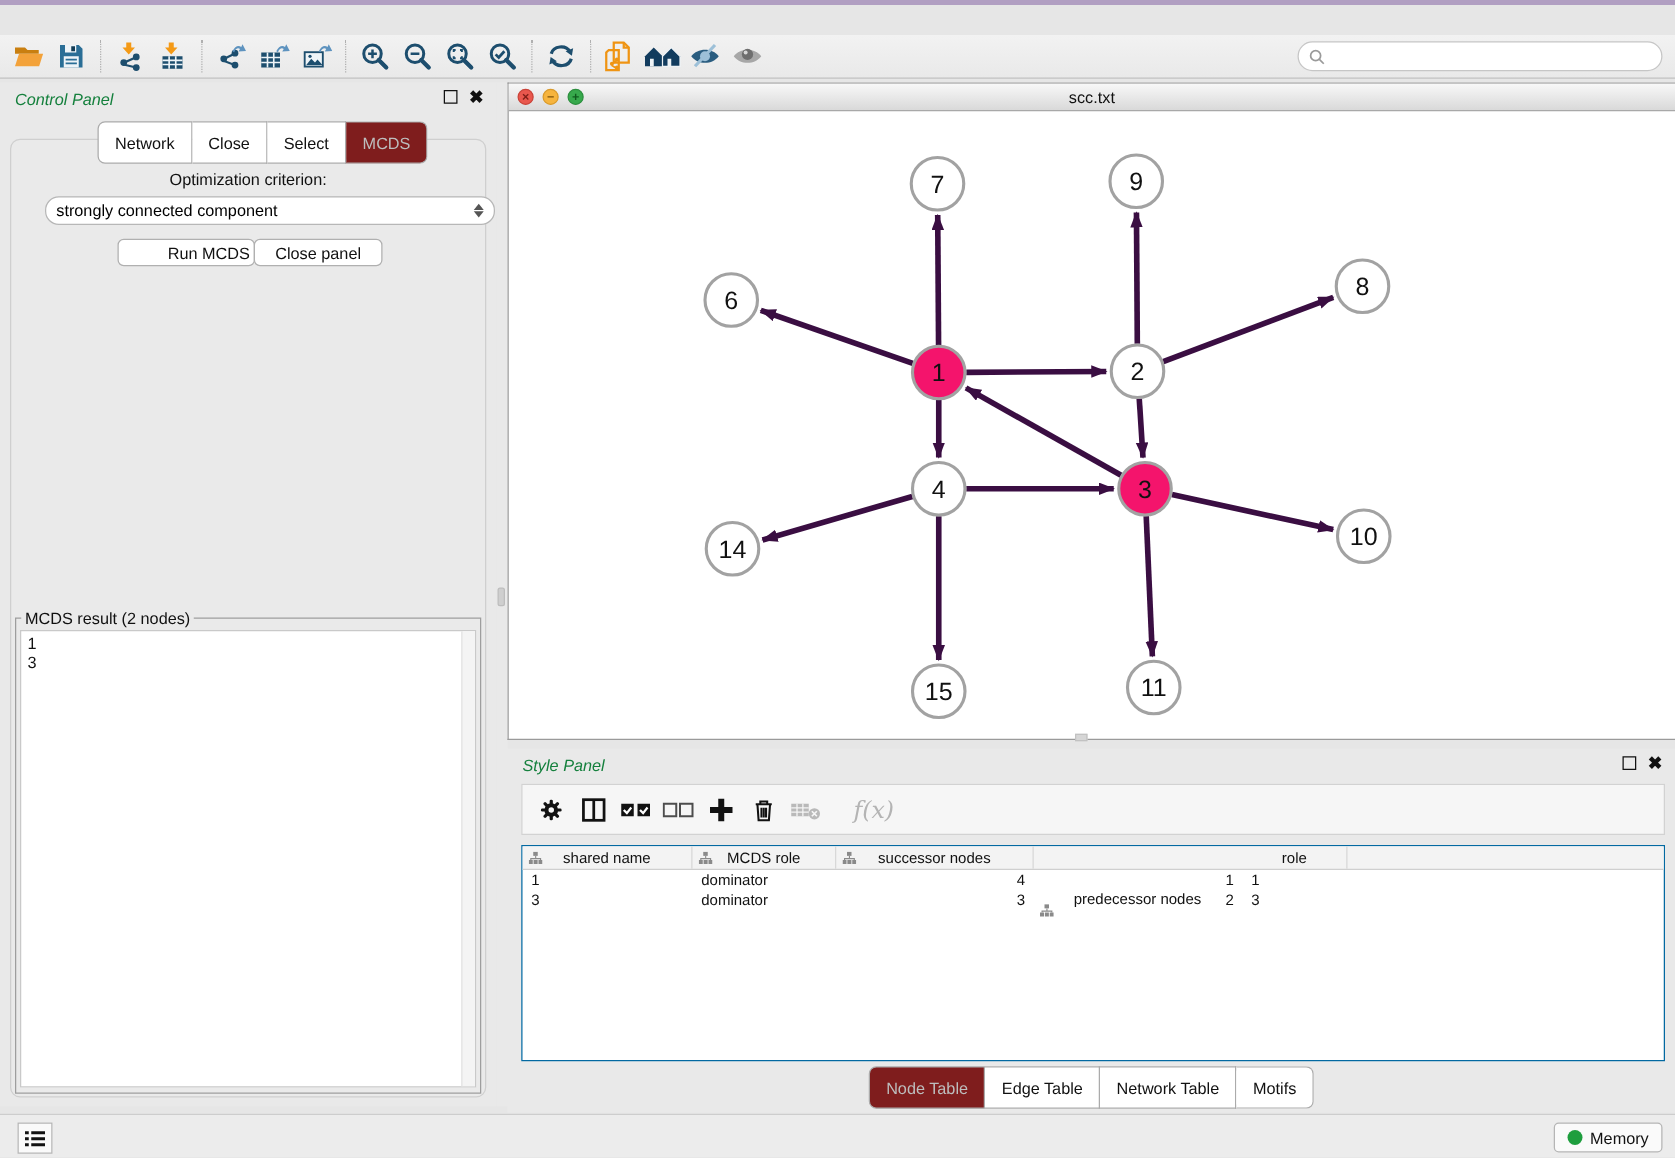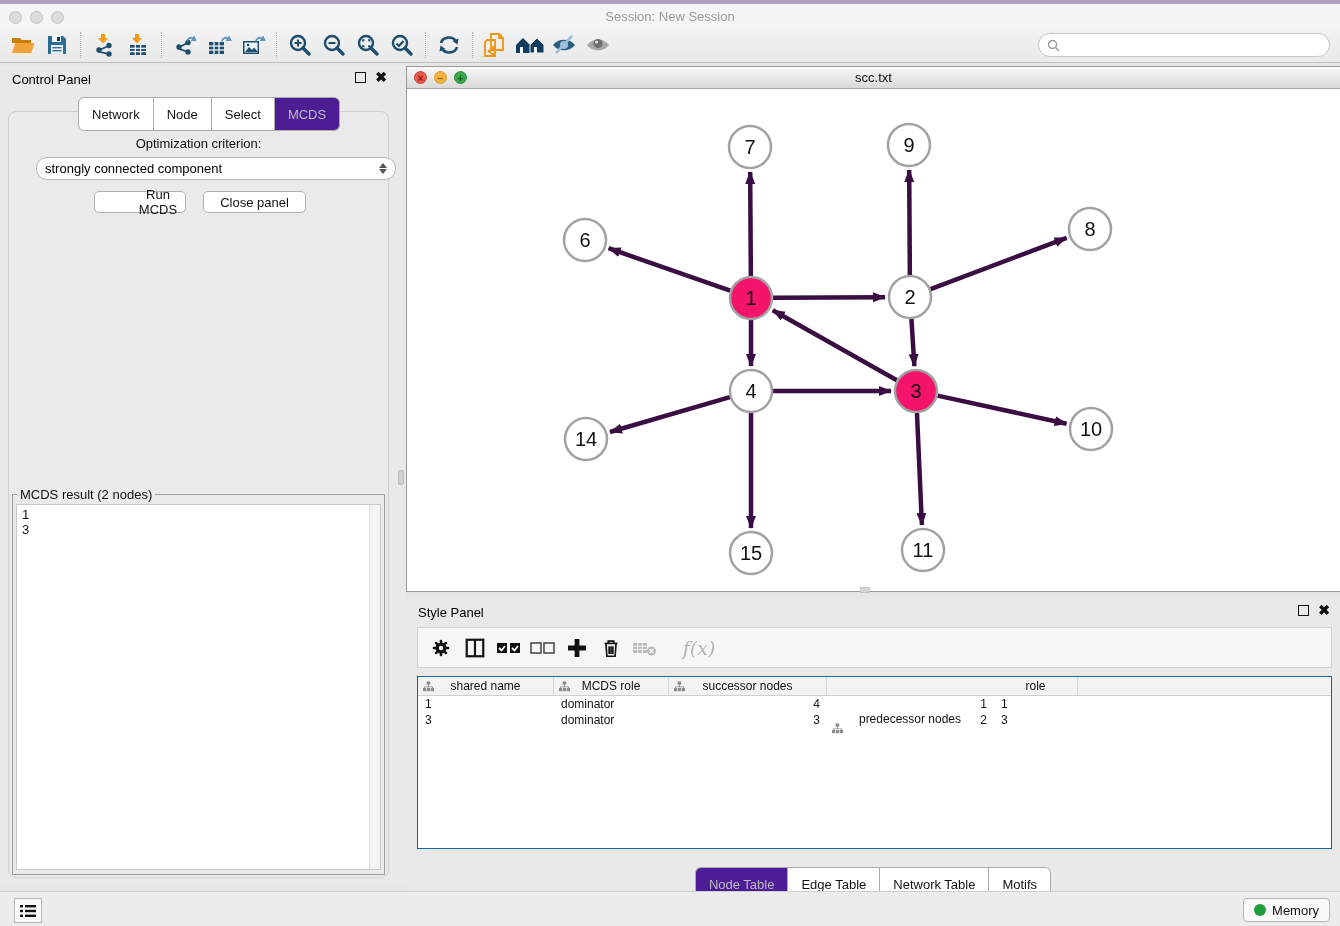--- a/index.html
+++ b/index.html
@@ -15,29 +15,29 @@
   .light { width:13px; height:13px; border-radius:50%; background:#dcdcdc; border:1px solid #c3c3c3; font-size:9px; line-height:11px; text-align:center; color:rgba(0,0,0,.55); font-weight:bold; }
   #toolbar { left:0; top:28px; width:1340px; height:35px; background:linear-gradient(#f2f2f2,#e9e9e9); border-bottom:1px solid #c2c2c2; display:flex; align-items:center; }
   .tb-icon { width:34px; height:30px; display:flex; align-items:center; justify-content:center; cursor:default; }
   .tb-sep { width:1px; height:26px; border-left:1px dotted #b0b0b0; margin:0 6px; }
   #search-wrap { position:absolute; right:10px; top:5px; width:292px; height:24px; background:#fff; border:1px solid #c6c6c6; border-radius:12px; display:flex; align-items:center; padding-left:8px; }
   #search-wrap input { border:none; outline:none; flex:1; font-size:12px; background:transparent; margin-left:5px; }
 
   
   #control-panel { left:0; top:66px; width:397px; height:819px; background:#e9e9e9; }
   .panel-head { position:absolute; left:0; top:0; width:100%; height:26px; display:flex; align-items:center; padding:0 12px; }
-  .panel-head .ph-title { font-size:13px; color:#000000; }
+  .panel-head .ph-title { font-size:13px; color:#15803d;font-style:italic; }
   .panel-controls { position:absolute; right:10px; top:6px; display:flex; gap:9px; align-items:center; }
   .float-box { width:11px; height:11px; border:1.5px solid #111; background:transparent; }
   .close-x { font-size:14px; font-weight:bold; color:#111; line-height:11px; }
   .seg-tabs { position:absolute; display:flex; }
   .seg-tab { height:21px; padding:16px 13px; font-size:13px; background:#fff; border:1px solid #ababab; border-left:none; display:flex; align-items:center; color:#111; }
   .seg-tab:first-child { border-left:1px solid #ababab; border-radius:6px 0 0 6px; }
   .seg-tab:last-child { border-radius:0 6px 6px 0; }
-  .seg-tab.sel { background:#4c1d95; color:#bdbdbd;text-align:center; }
+  .seg-tab.sel { background:#7f1d1d; color:#bdbdbd;text-align:center; }
   #cp-content { position:absolute; left:8px; top:45px; width:381px; height:767px; background:#eaeaea; border:1px solid #cfcfcf; border-radius:8px; }
   #opt-label { position:absolute; left:0; top:70px; width:100%; text-align:center; font-size:13px; color:#111; }
   #opt-select { position:absolute; left:36px; top:91px; width:360px; height:23px; background:#fff; border:1px solid #b7b7b7; border-radius:11px; display:flex; align-items:center; padding:0 8px; font-size:13px; }
   #opt-select .stepper { margin-left:auto; display:flex; flex-direction:column; gap:1px; align-items:center; }
   .tri-up { width:0;height:0;border-left:4px solid transparent;border-right:4px solid transparent;border-bottom:5px solid #555; }
   .tri-dn { width:0;height:0;border-left:4px solid transparent;border-right:4px solid transparent;border-top:5px solid #555; }
   .mac-btn { position:absolute; height:22px; background:#fff; border:1px solid #b0b0b0; border-radius:5px; font-size:13px; color:#111; display:flex; align-items:center; justify-content:center; }
   #mcds-fieldset { position:absolute; left:4px; top:428px; width:373px; height:381px; border:1px solid #9e9e9e; }
   #mcds-legend { position:absolute; left:4px; top:-8px; background:#eaeaea; padding:0 3px; font-size:13px; color:#111; }
   #mcds-textarea { position:absolute; left:3px; top:9px; width:365px; height:366px; background:#fff; border:1px solid #c9c9c9; font-size:13px; padding:2px 5px; white-space:pre; color:#111; }
@@ -62,40 +62,32 @@
   #table-panel { left:406px; top:599px; width:934px; height:291px; background:#e9e9e9; }
   #tp-toolbar { position:absolute; left:11px; top:28px; width:915px; height:41px; background:#f6f6f6; border:1px solid #d2d2d2; display:flex; align-items:center; padding-left:8px; gap:4px; }
   .tp-icon { width:30px; height:30px; display:flex; align-items:center; justify-content:center; }
   #fx-icon { font-family:"DejaVu Serif",serif; font-style:italic; font-size:19px; color:#b4b4b4;margin-left:40px; }
   #node-table { position:absolute; left:11px; top:77px; width:915px; height:173px; background:#fff; border:1px solid #0369a1; overflow:hidden; }
   #nt-header { display:flex; height:19px; background:#f3f3f3; border-bottom:1px solid #cfcfcf; }
   .nt-hcell { position:relative; display:flex; align-items:center; justify-content:center; font-size:12px; color:#111; border-right:1px solid #d8d8d8; }
   .nt-hcell .tree-ic { position:absolute; left:5px; top:4px; }
   .nt-row { display:flex; height:16px; font-size:12px; color:#111; }
   .nt-cell { padding:0 7px; overflow:hidden; white-space:nowrap; line-height:16px; }
-  #tp-tabstrip { position:absolute; left:0; top:265px; width:934px; height:40px; display:flex; align-items:center; justify-content:center; }
+  #tp-tabstrip { position:absolute; left:0; top:251px; width:934px; height:40px; display:flex; align-items:center; justify-content:center; }
   #status-bar { left:0; top:891px; width:1340px; height:35px; background:#ececec; border-top:1px solid #cdcdcd; }
   #list-btn { position:absolute; left:14px; top:6px; width:28px; height:25px; background:#fafafa; border:1px solid #b5b5b5; display:flex; align-items:center; justify-content:center; }
   #memory-btn { position:absolute; right:10px; top:6px; height:24px; background:#fafafa; border:1px solid #b5b5b5; border-radius:4px; display:flex; align-items:center; gap:6px; padding:0 10px; font-size:13px; color:#111; }
   #memory-dot { width:12px; height:12px; border-radius:50%; background:#1e9e3e; }
 </style>
 </head>
 <body>
 
 <div id="app">
   <div id="top-strip" class="abs"></div>
 
-  <div id="titlebar" class="abs">
-    <div class="lights">
-      <div class="light"></div>
-      <div class="light"></div>
-      <div class="light"></div>
-    </div>
-    <div class="title">Session: New Session</div>
-  </div>
 
   <div id="toolbar" class="abs">
     <div style="width:6px"></div>
     <div class="tb-icon">
       <svg width="26" height="24" viewBox="0 0 26 24">
           <path d="M2 5 h8 l2 2 h9 v3 h-19 z" fill="#c97f10"></path>
           <path d="M2 20 l3.2-10 h19.3 l-3.2 10 z" fill="#f3a23a"></path>
         </svg>
     </div>
     <div class="tb-icon">
@@ -266,33 +258,33 @@
     <div class="panel-head">
       <span class="ph-title">Control Panel</span>
     </div>
     <div class="panel-controls">
       <span class="float-box"></span>
       <span class="close-x">✖</span>
     </div>
     <div id="cp-content"></div>
     <div class="seg-tabs" id="cp-tabs" style="left:78px; top:31px;">
         <div class="seg-tab">Network</div>
-        <div class="seg-tab">Node</div>
+        <div class="seg-tab">Close</div>
         <div class="seg-tab">Select</div>
         <div class="seg-tab sel">MCDS</div>
       </div>
     <div id="opt-label">Optimization criterion:</div>
     <div id="opt-select">
       <span>strongly connected component</span>
       <span class="stepper">
           <span class="tri-up"></span>
           <span class="tri-dn"></span>
         </span>
     </div>
-    <button class="mac-btn" style="left:94px; top:125px; width:92px;padding-left:36px;">Run MCDS</button>
+    <button class="mac-btn" style="left:94px; top:125px; width:110px;padding-left:36px;">Run MCDS</button>
     <button class="mac-btn" style="left:203px; top:125px; width:103px;">Close panel</button>
     <div id="mcds-fieldset" style="left:12px;">
       <span id="mcds-legend">MCDS result (2 nodes)</span>
       <div id="mcds-textarea">1
 3</div>
       <div id="mcds-scroll"></div>
     </div>
   </div>
 
   <div id="v-splitter" class="abs">

